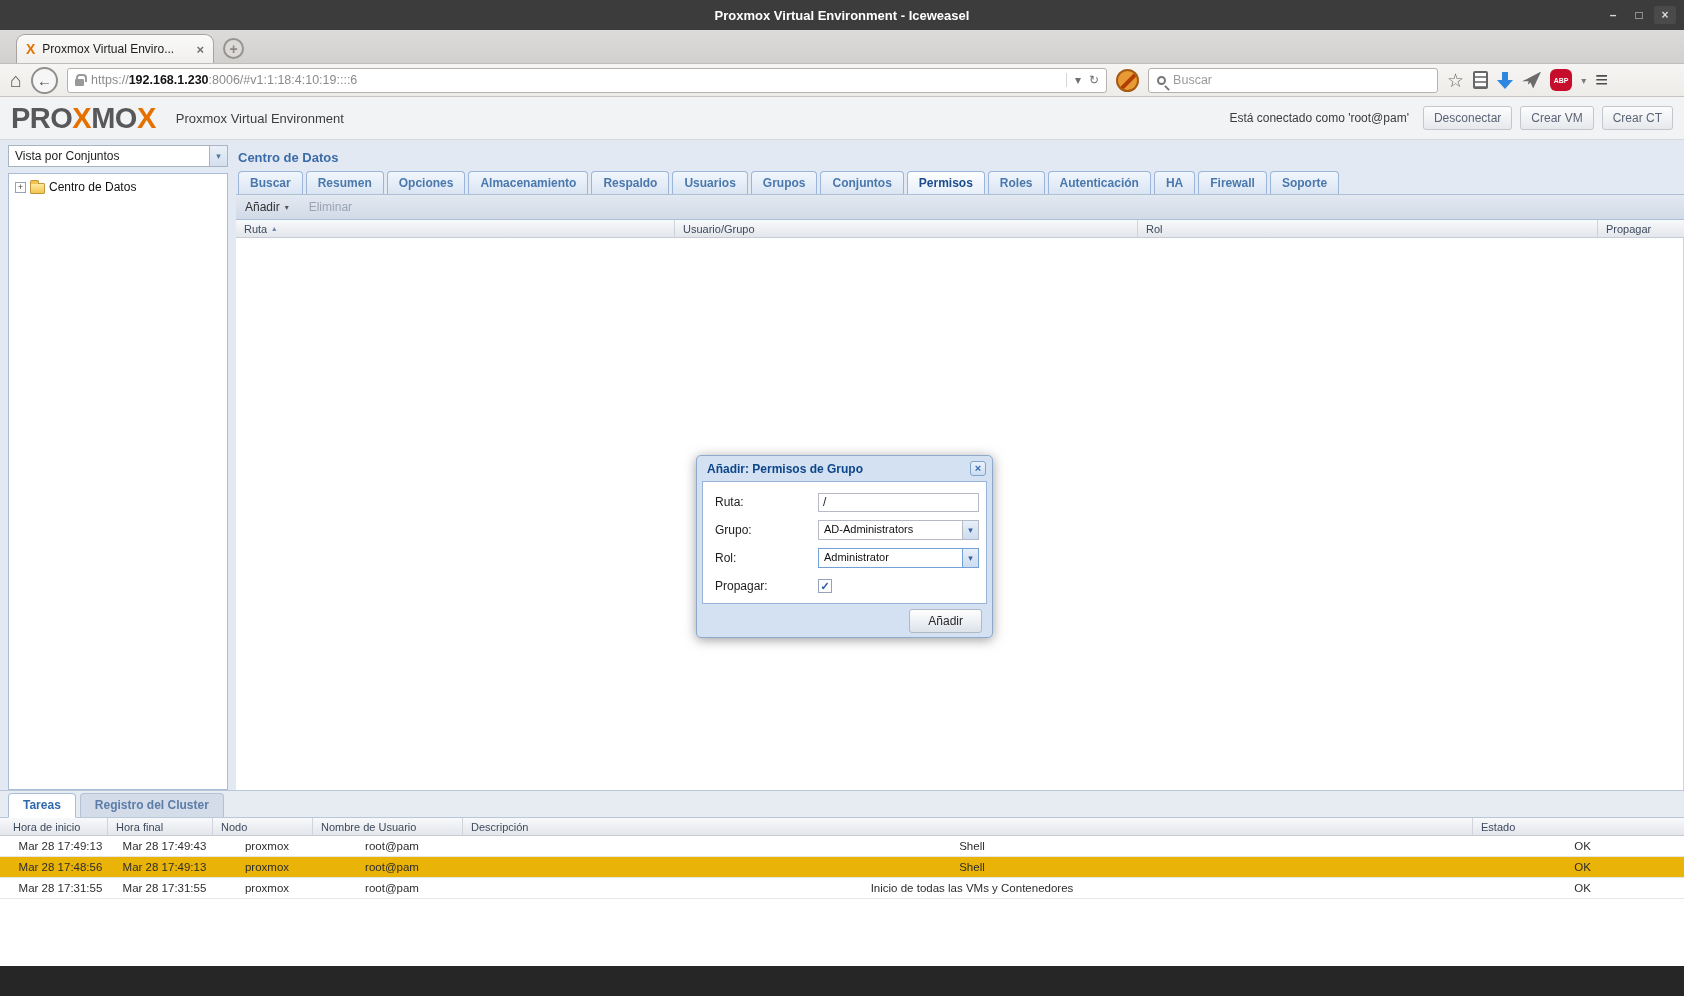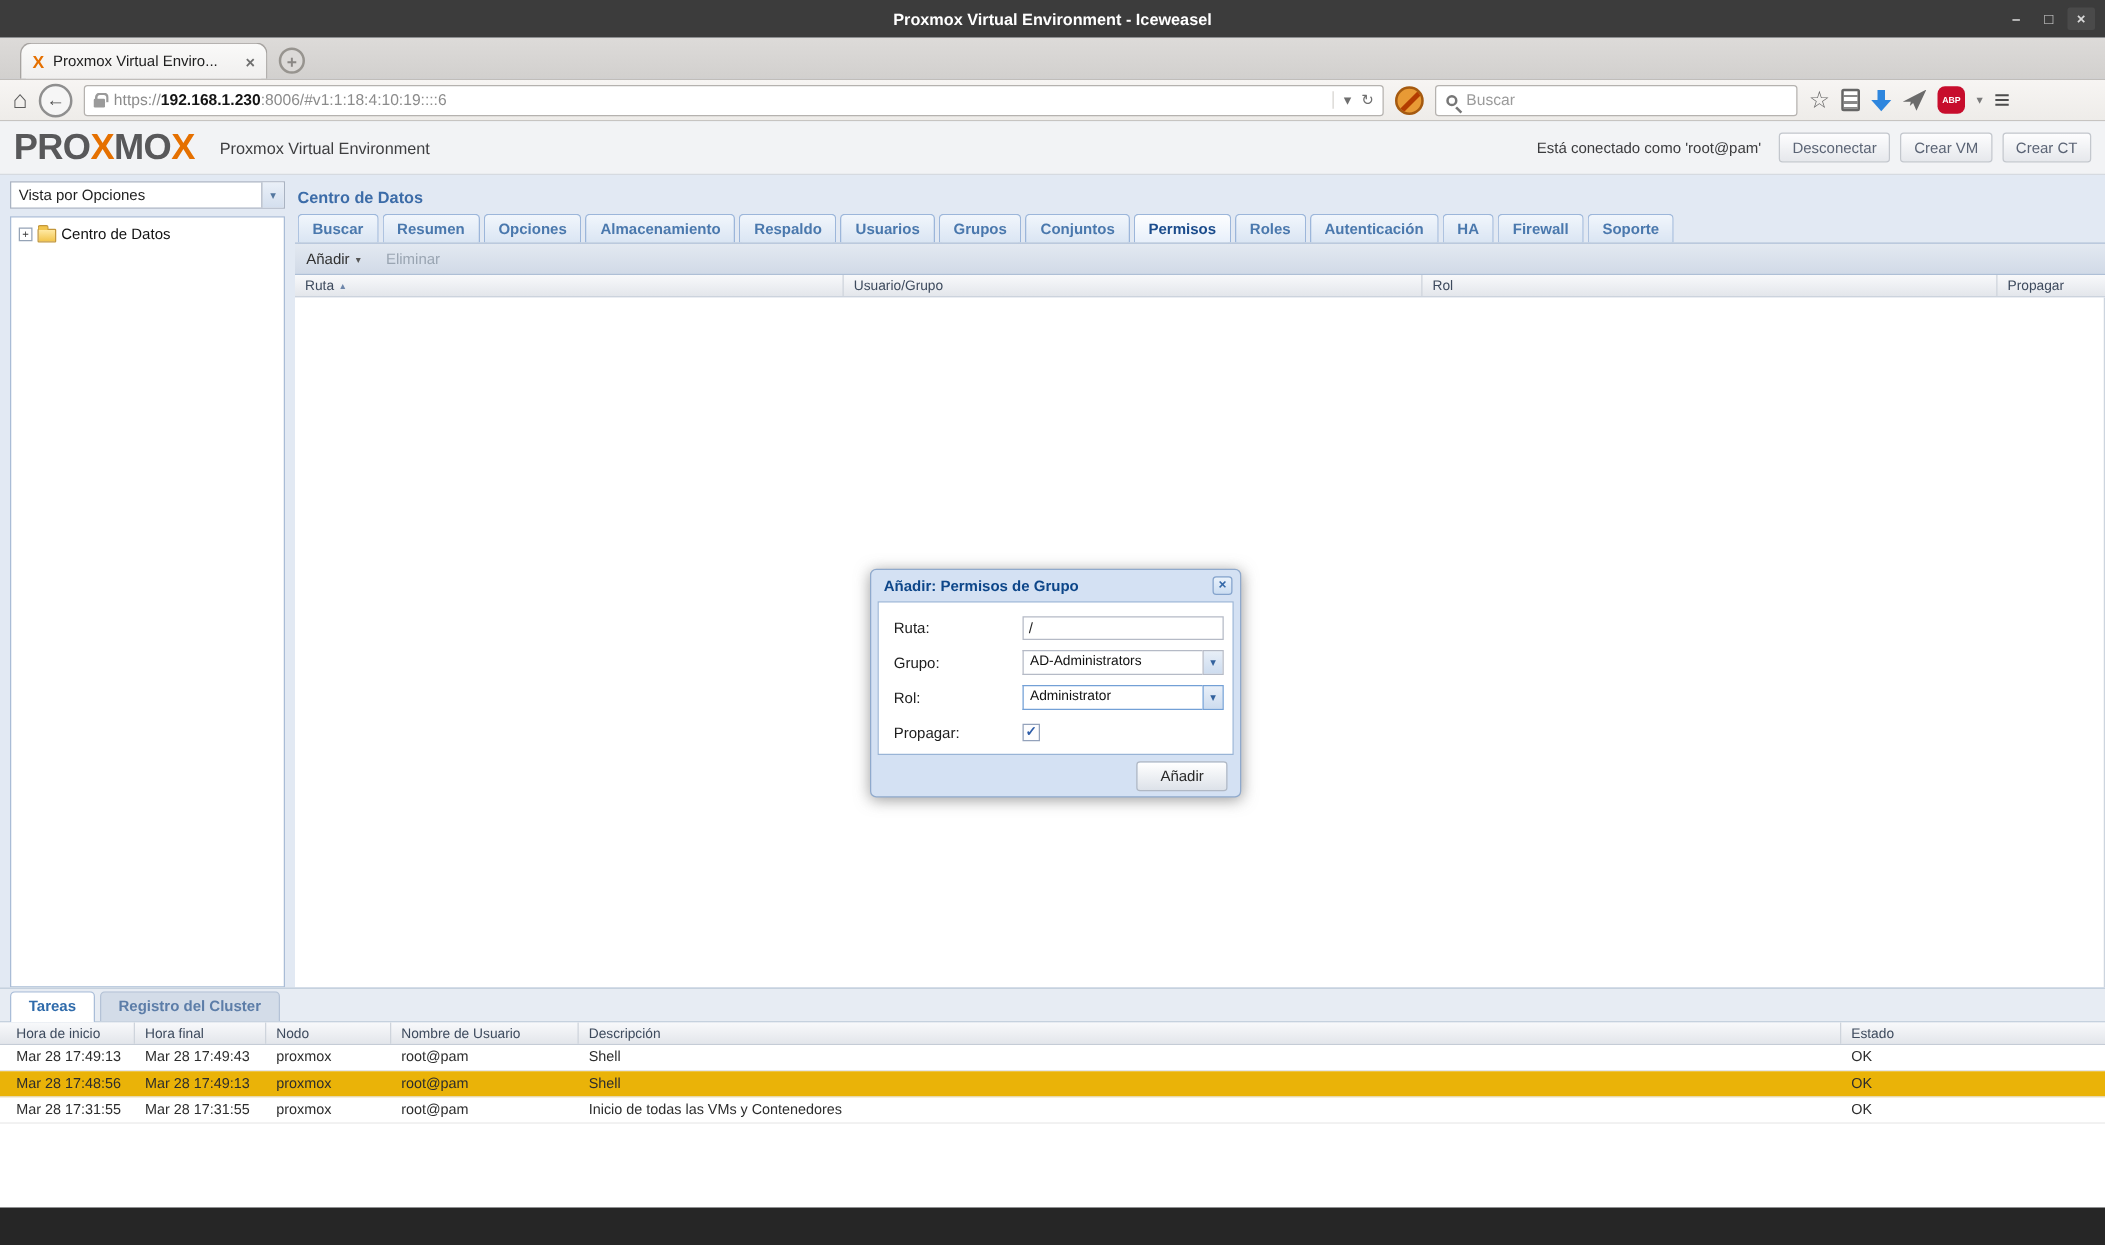--- a/index.html
+++ b/index.html
@@ -76,21 +76,21 @@
   .toolbar { height:26px; background:linear-gradient(#e3e9f1,#d1dae7); border-top:1px solid #aebfd6; border-bottom:1px solid #aebfd6; display:flex; align-items:center; padding-left:9px; gap:20px; font-size:12px; }
   .tool-add { color:#313131; display:flex; align-items:center; gap:5px; }
   .tool-add .caret { font-size:8px; color:#555; }
   .tool-remove { color:#9aa5b2; }
   .grid-header, .bgrid-header { display:flex; height:18px; background:linear-gradient(#f8f9fb,#e3e6eb); border-bottom:1px solid #c5ccd6; font-size:11px; color:#3d4a5d; }
   .gh-cell { display:flex; align-items:center; padding-left:8px; border-right:1px solid #ced4dc; gap:5px; }
   .sort-arrow { font-size:8px; color:#6d86aa; }
   .grid-body { flex:1; background:#fff; border-right:1px solid #cdd5df; }
 
   
-  .bottom-panel { flex:1; display:flex; flex-direction:column; background:#fff; }
+  .bottom-panel { flex:1; display:flex; flex-direction:column; background:#fff;text-align:center; }
   .btabs { height:28px; background:#e7ecf3; border-top:1px solid #bac7d8; border-bottom:1px solid #bac7d8; display:flex; align-items:flex-end; padding-left:8px; gap:4px; }
   .btab2 { padding:4px 14px 5px; font-size:12px; font-weight:bold; border-radius:4px 4px 0 0; margin-bottom:-1px; }
   .btab2.active { background:#fff; border:1px solid #a9bdd8; border-bottom:1px solid #fff; color:#2f6bab; }
   .btab2.inactive { background:#d3dce8; border:1px solid #b4c2d6; border-bottom:none; color:#5c7da8; margin-bottom:0; }
   .brow { display:flex; height:21px; align-items:center; font-size:11.5px; color:#2d2d2d; border-bottom:1px solid #e6e6e6; background:#fff; }
   .brow.alt { background:#eab308; }
   .bcell { padding-left:8px; overflow:hidden; white-space:nowrap; }
   .bcell.first, .gh-cell.first { padding-left:13px; }
   .c0 { width:108px; } .c1 { width:105px; } .c2 { width:100px; } .c3 { width:150px; } .c4 { width:1010px; } .c5 { flex:1; border-right:none; }
   .bfill { flex:1; background:#fff; }
@@ -177,21 +177,21 @@
     <span class="hbtn">Crear VM</span>
     <span class="hbtn">Crear CT</span>
   </div>
 </div>
 
 <div class="content">
   <div class="upper">
 
     <div class="sidebar">
       <div class="combo">
-        <span class="combo-text">Vista por Opciones</span>
+        <span class="combo-text">Vista por Conjuntos</span>
         <span class="combo-trigger">▾</span>
       </div>
       <div class="tree">
         <div class="tree-node">
           <span class="expander">+</span>
           <span class="folder"></span>
           <span>Centro de Datos</span>
         </div>
       </div>
     </div>

